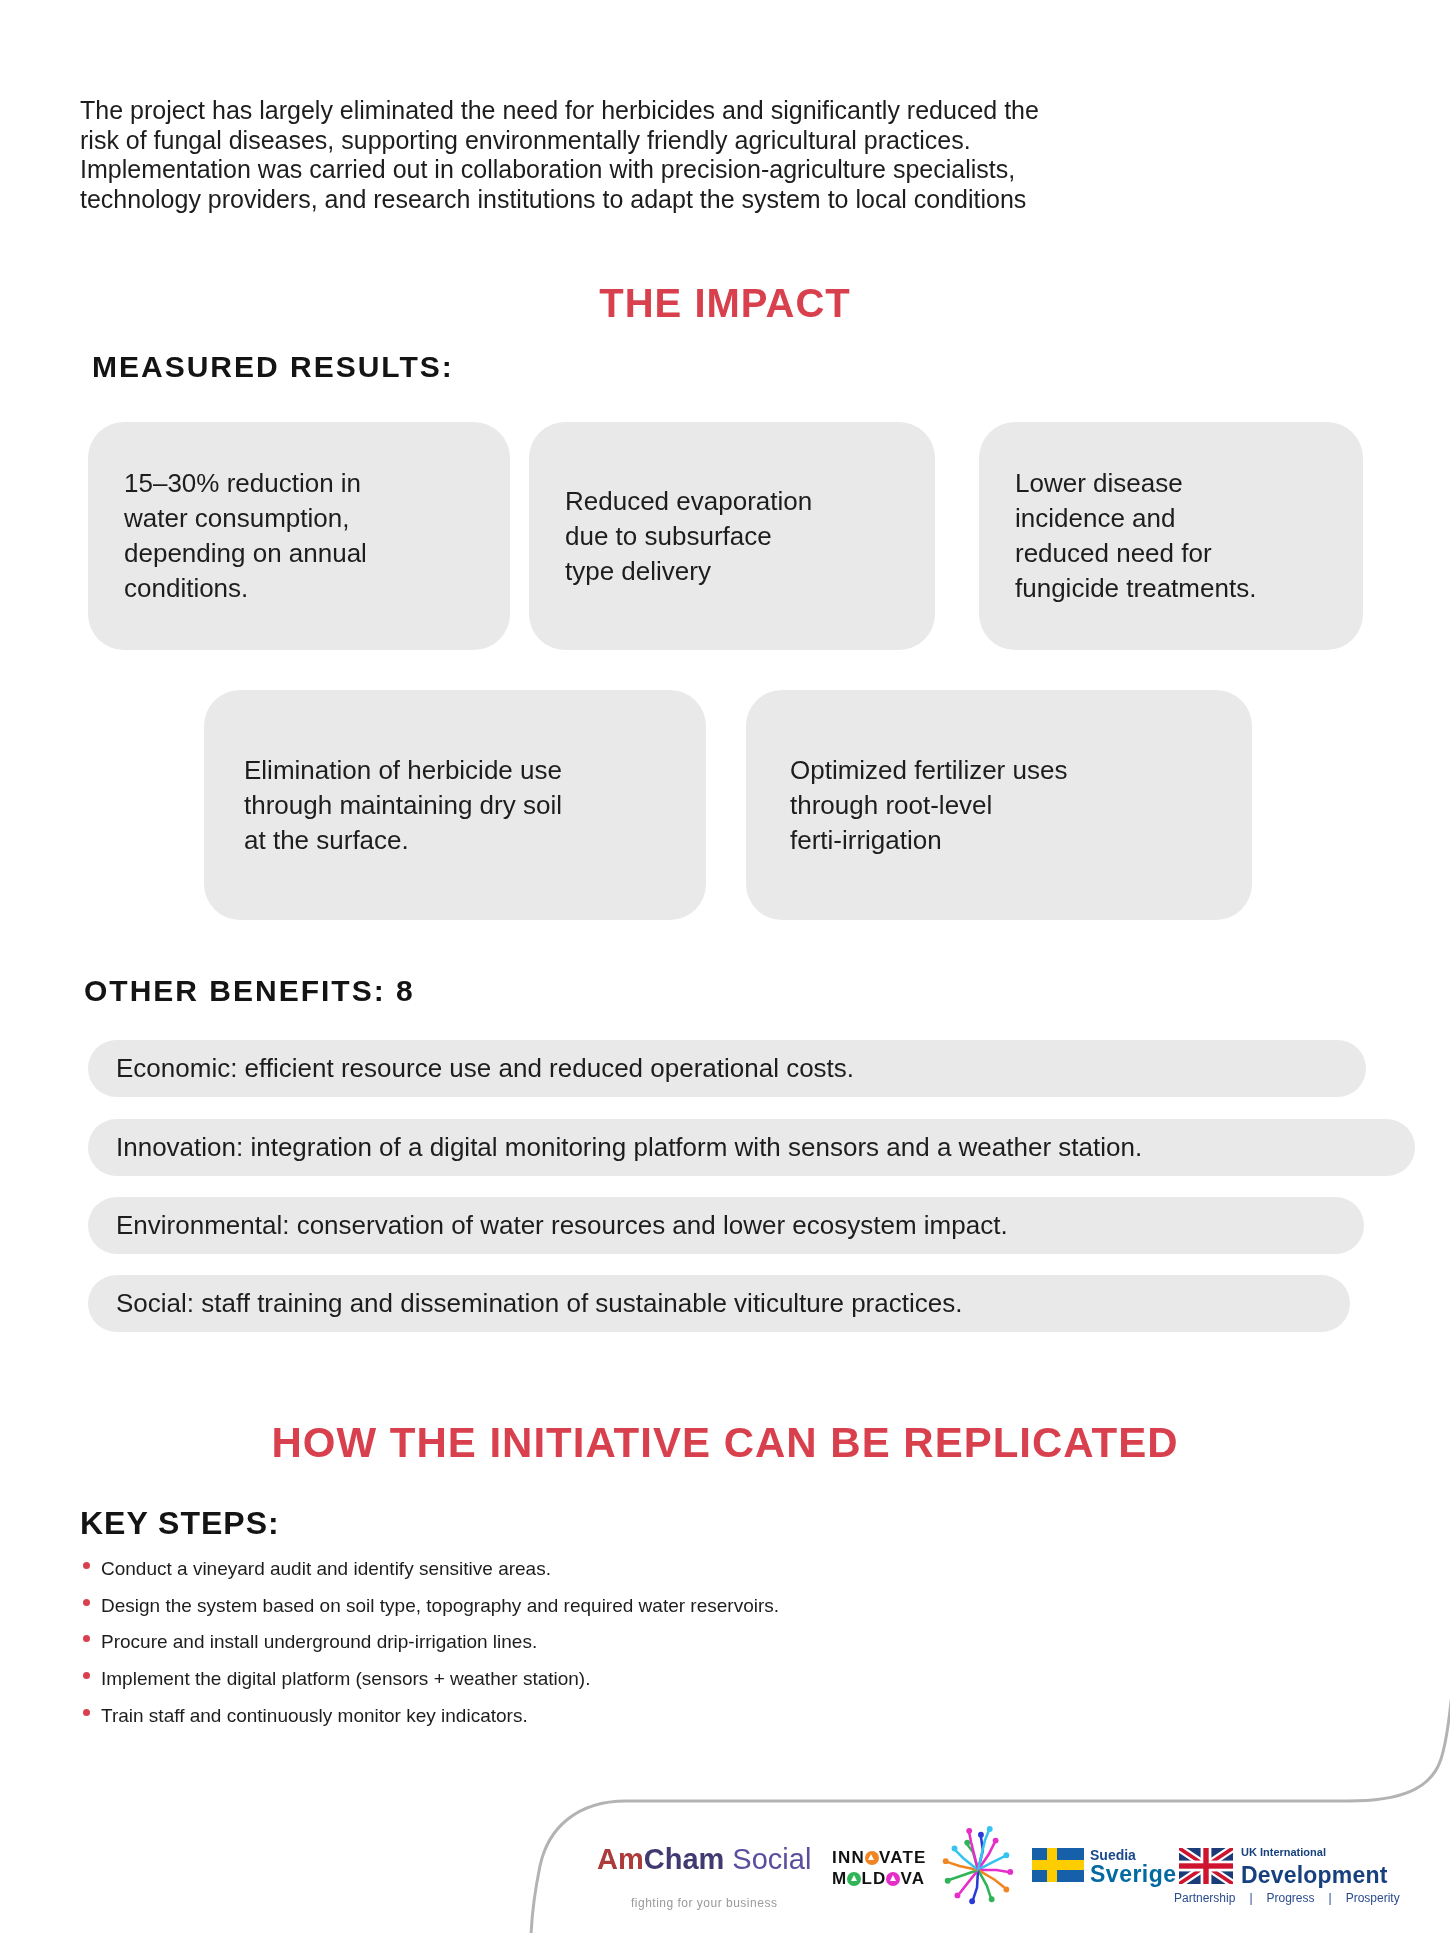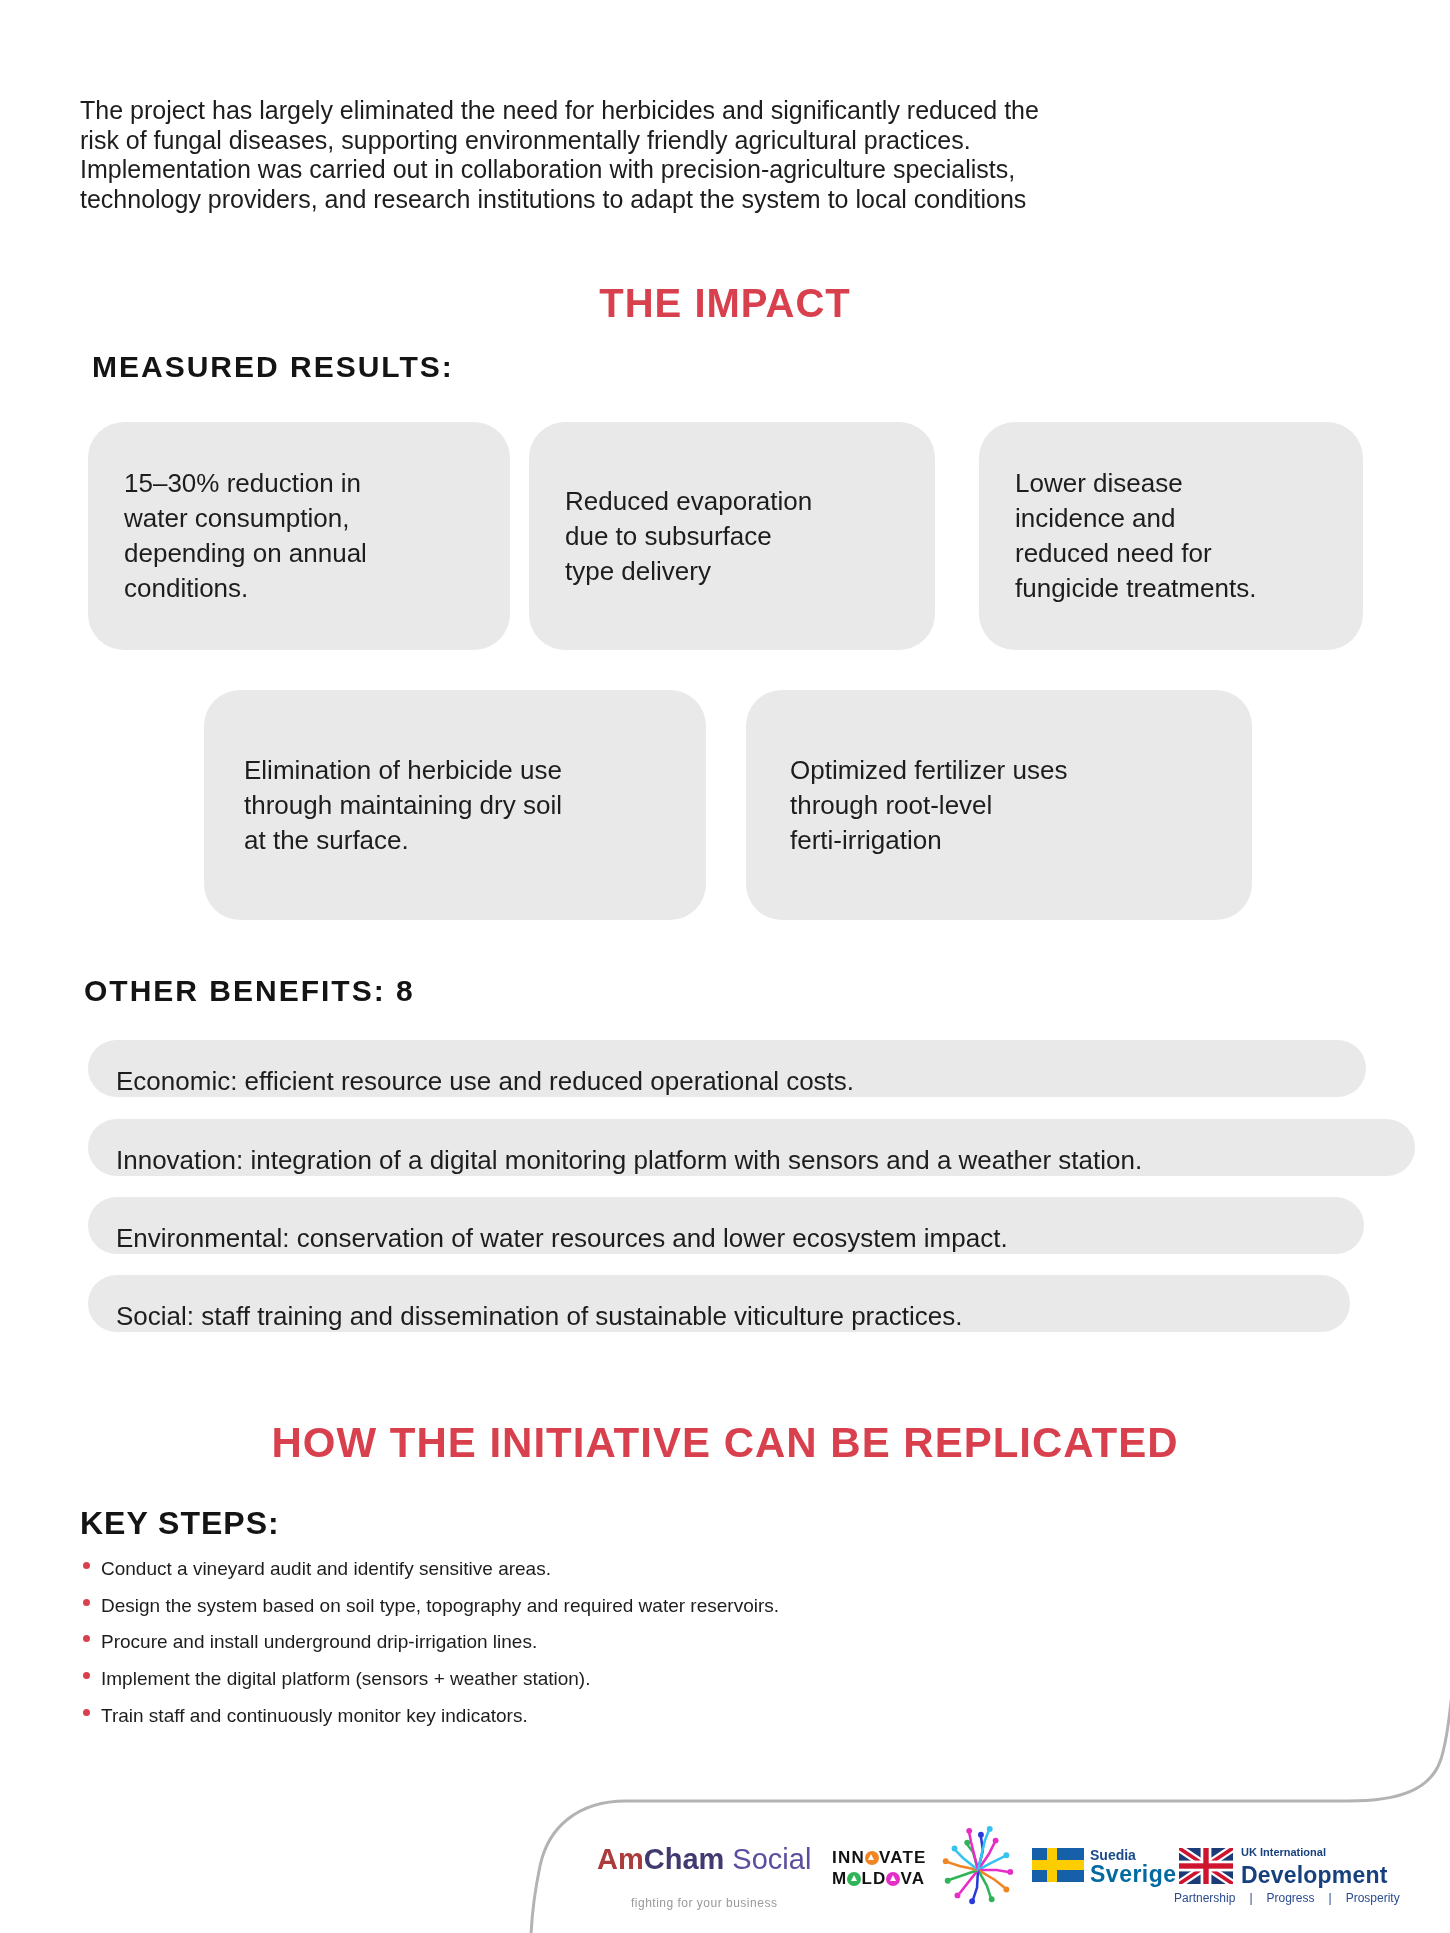--- a/index.html
+++ b/index.html
@@ -20,21 +20,21 @@
     background:#e9e9e9;border-radius:36px;display:flex;flex-direction:column;justify-content:center;
     font-size:26px;line-height:35px;color:#1d1d1d;padding:0 36px;box-sizing:border-box;white-space:nowrap;
   }
   #box-0{left:88px;top:422px;width:422px;height:228px;}
   #box-1{left:529px;top:422px;width:406px;height:228px;}
   #box-2{left:979px;top:422px;width:384px;height:228px;}
   #box-3{left:204px;top:690px;width:502px;height:230px;padding-left:40px;}
   #box-4{left:746px;top:690px;width:506px;height:230px;padding-left:44px;}
   
   .pill{
-    background:#e9e9e9;border-radius:29px;display:flex;align-items:flex-end;
+    background:#e9e9e9;border-radius:29px;display:flex;align-items:center;
     font-size:26px;color:#1d1d1d;padding-left:28px;box-sizing:border-box;white-space:nowrap;
   }
   #pill-0{left:88px;top:1040px;width:1278px;height:57px;}
   #pill-1{left:88px;top:1119px;width:1327px;height:57px;}
   #pill-2{left:88px;top:1197px;width:1276px;height:57px;}
   #pill-3{left:88px;top:1275px;width:1262px;height:57px;}
   
   #steps{left:83px;top:1551px;font-size:19px;line-height:36.7px;color:#1d1d1d;}
   .step{display:flex;align-items:baseline;white-space:nowrap;}
   .bullet-dot{width:7px;height:7px;border-radius:50%;background:#d8404d;margin-right:11px;flex:0 0 auto;position:relative;top:-6px;}

